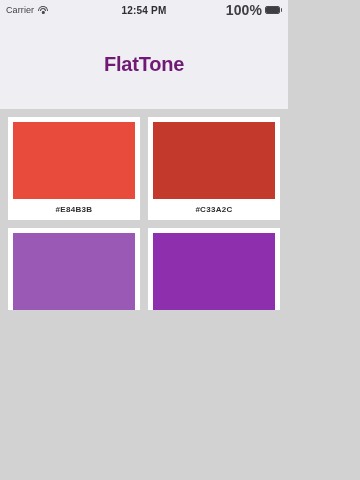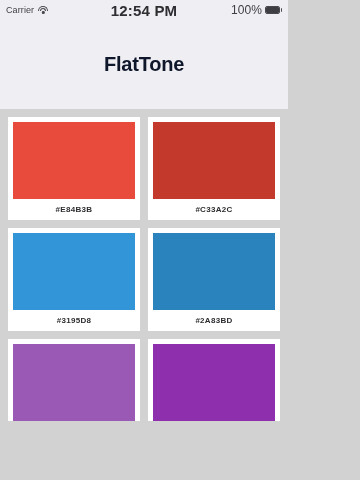--- a/index.html
+++ b/index.html
@@ -27,48 +27,48 @@
     border-radius:50% 50% 0 0 / 100% 100% 0 0;
   }
   .wifi-icon i.a { width:10px; height:5px; top:0; }
   .wifi-icon i.b { width:6px;  height:3px; top:2px; }
   .wifi-icon i.c {
     width:2.4px; height:2.4px; top:5.2px; border-radius:50%;
     background:#4a4a4e; border:none;
   }
   .sb-center {
     position:absolute; left:0; right:0; text-align:center;
-    font-size:15px; font-weight:bold; color:#2e2e31; letter-spacing:.2px;
+    font-size:10px; font-weight:bold; color:#2e2e31; letter-spacing:.2px;
   }
   .sb-right {
     margin-left:auto; display:flex; align-items:center; gap:3px;
     position:relative; z-index:2;
   }
-  .sb-battpct { font-size:12px; color:#3f3f43; }
+  .sb-battpct { font-size:14px; color:#3f3f43;font-weight:bold; }
   .batt-icon { width:17px; height:8px; position:relative; }
   .batt-icon .body {
     position:absolute; left:0; top:0; width:15px; height:8px;
     border:1px solid #4a4a4e; border-radius:2px; background:#fff;
   }
   .batt-icon .fill {
     position:absolute; left:1.2px; top:1.2px; width:12.6px; height:5.6px;
     background:#3f3f43; border-radius:1px;
   }
   .batt-icon .cap {
     position:absolute; right:0; top:2.4px; width:1.4px; height:3.2px;
     background:#4a4a4e; border-radius:0 1px 1px 0;
   }
 
   
   .header {
     height:89px; background:#efeef3;
     display:flex; align-items:center; justify-content:center;
   }
   .app-title {
-    font-size:20px; font-weight:bold; color:#0f172a;
+    font-size:20px; font-weight:bold; color:#701a75;
     letter-spacing:-0.2px;
   }
 
   
   .grid-wrap {
     position:absolute; top:109px; left:0; right:0; bottom:0;
     background:#d2d2d3; padding:8px 8px 0 8px; overflow:hidden;
   }
   .row { display:flex; gap:8px; margin-bottom:8px; }
   .card {
@@ -117,30 +117,20 @@
         <div class="swatch" style="background: rgb(232, 75, 59);"></div>
         <div class="hexlabel" style="color: rgb(45, 45, 48);">#E84B3B</div>
       </div>
       <div class="card" style="background: rgb(255, 255, 255); align-items: center;">
         <div class="swatch" style="background: rgb(195, 58, 44);"></div>
         <div class="hexlabel" style="color: rgb(45, 45, 48);">#C33A2C</div>
       </div>
     </div>
 
 
-    <div class="row">
-      <div class="card" style="background: rgb(255, 255, 255);">
-        <div class="swatch" style="background: rgb(49, 149, 216);"></div>
-        <div class="hexlabel" style="color: rgb(45, 45, 48);">#3195D8</div>
-      </div>
-      <div class="card" style="background: rgb(255, 255, 255);">
-        <div class="swatch" style="background: rgb(42, 131, 189);"></div>
-        <div class="hexlabel" style="color: rgb(45, 45, 48);">#2A83BD</div>
-      </div>
-    </div>
 
     <div class="row">
       <div class="card" style="background: rgb(255, 255, 255);">
         <div class="swatch" style="background: rgb(155, 89, 182);"></div>
 
       </div>
       <div class="card" style="background: rgb(255, 255, 255);">
         <div class="swatch" style="background: rgb(142, 47, 173);"></div>
 
       </div>

